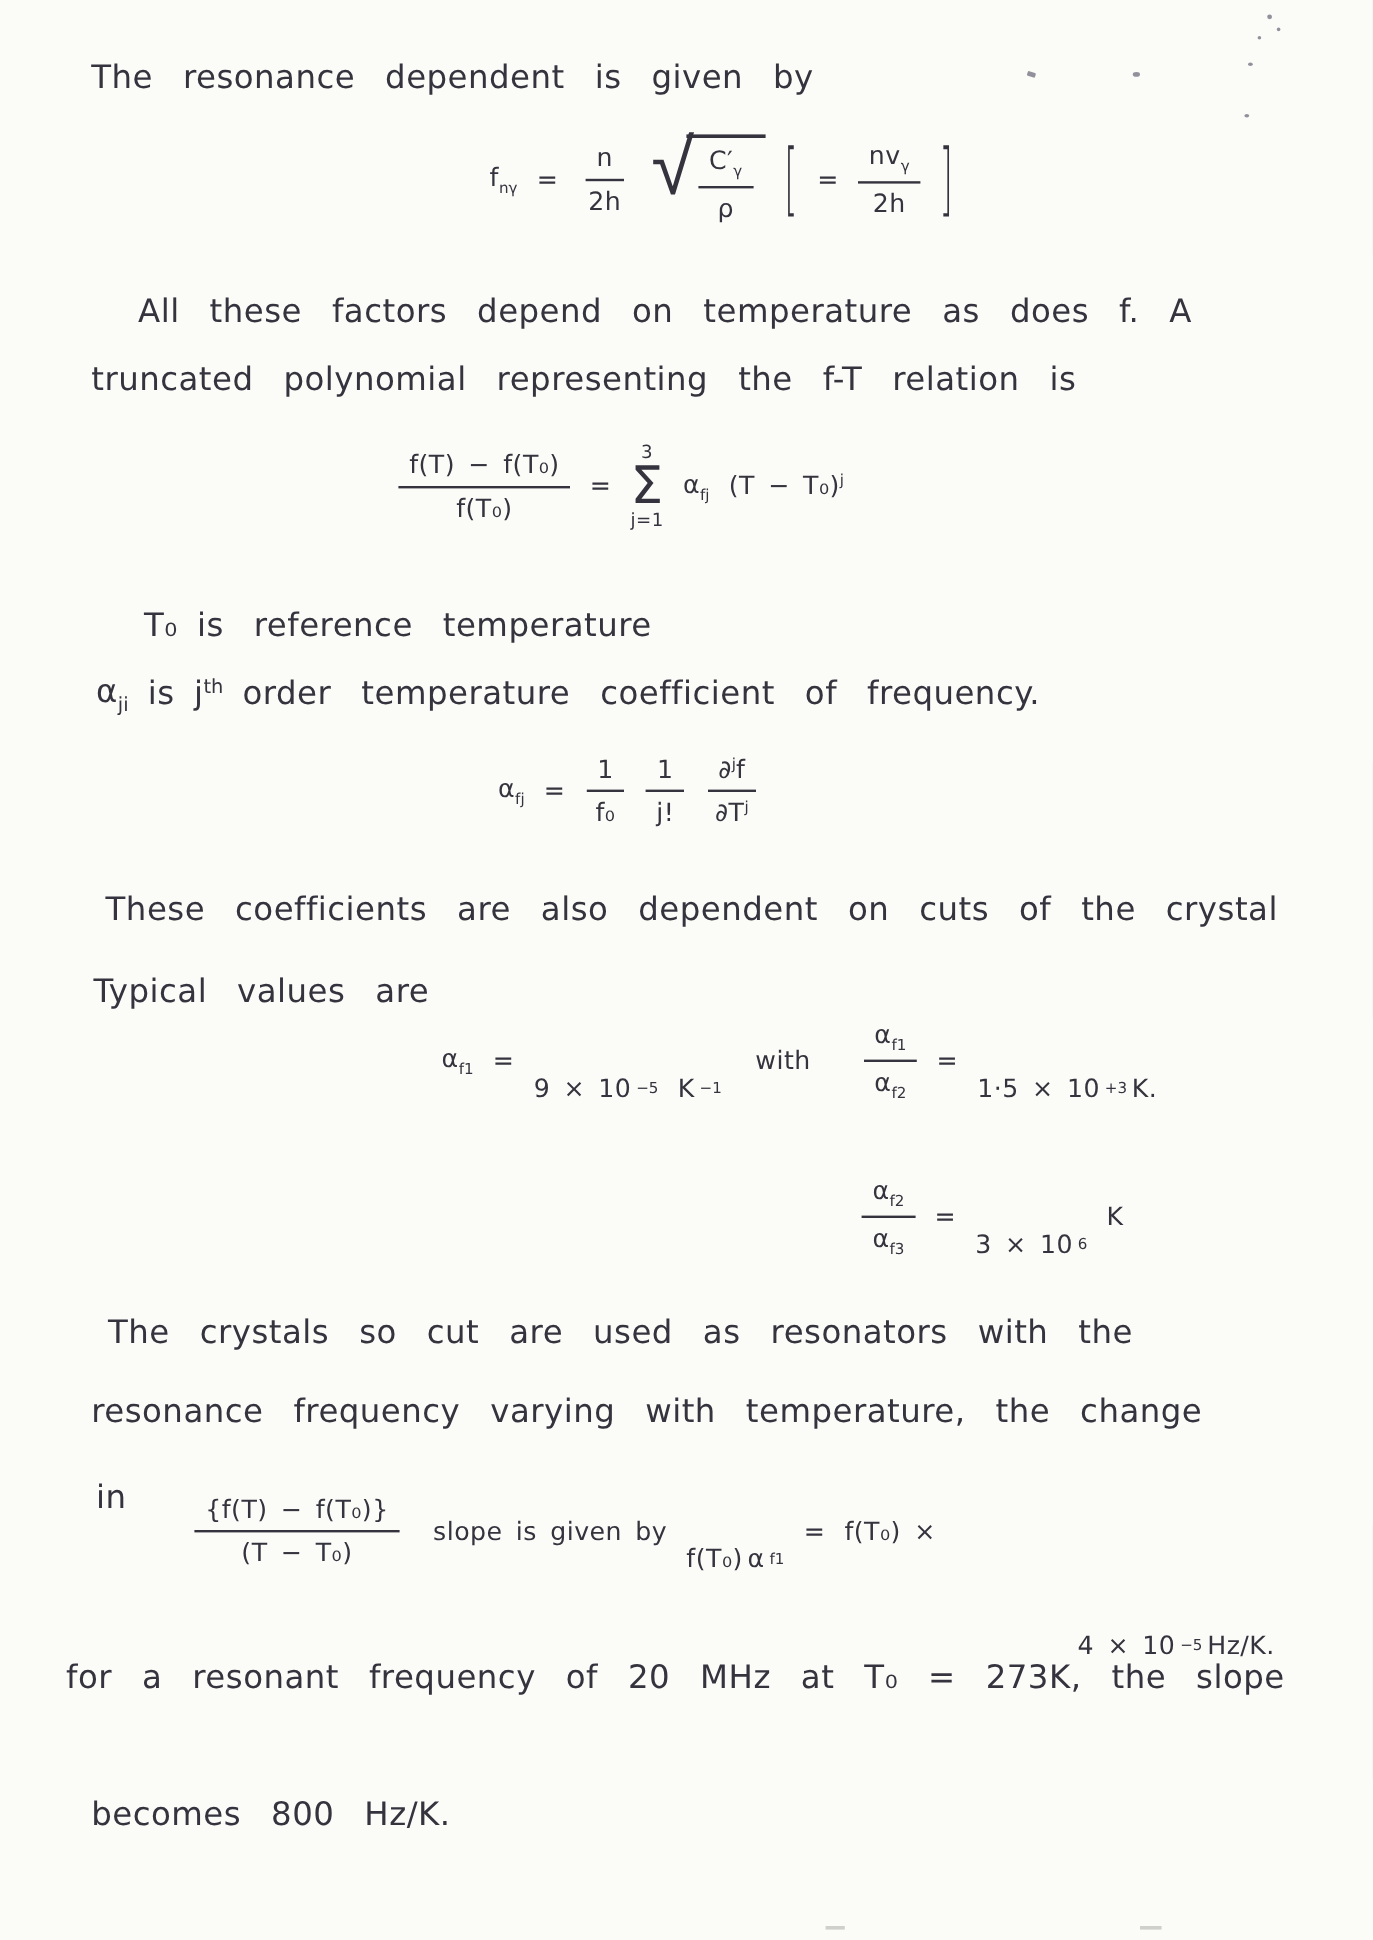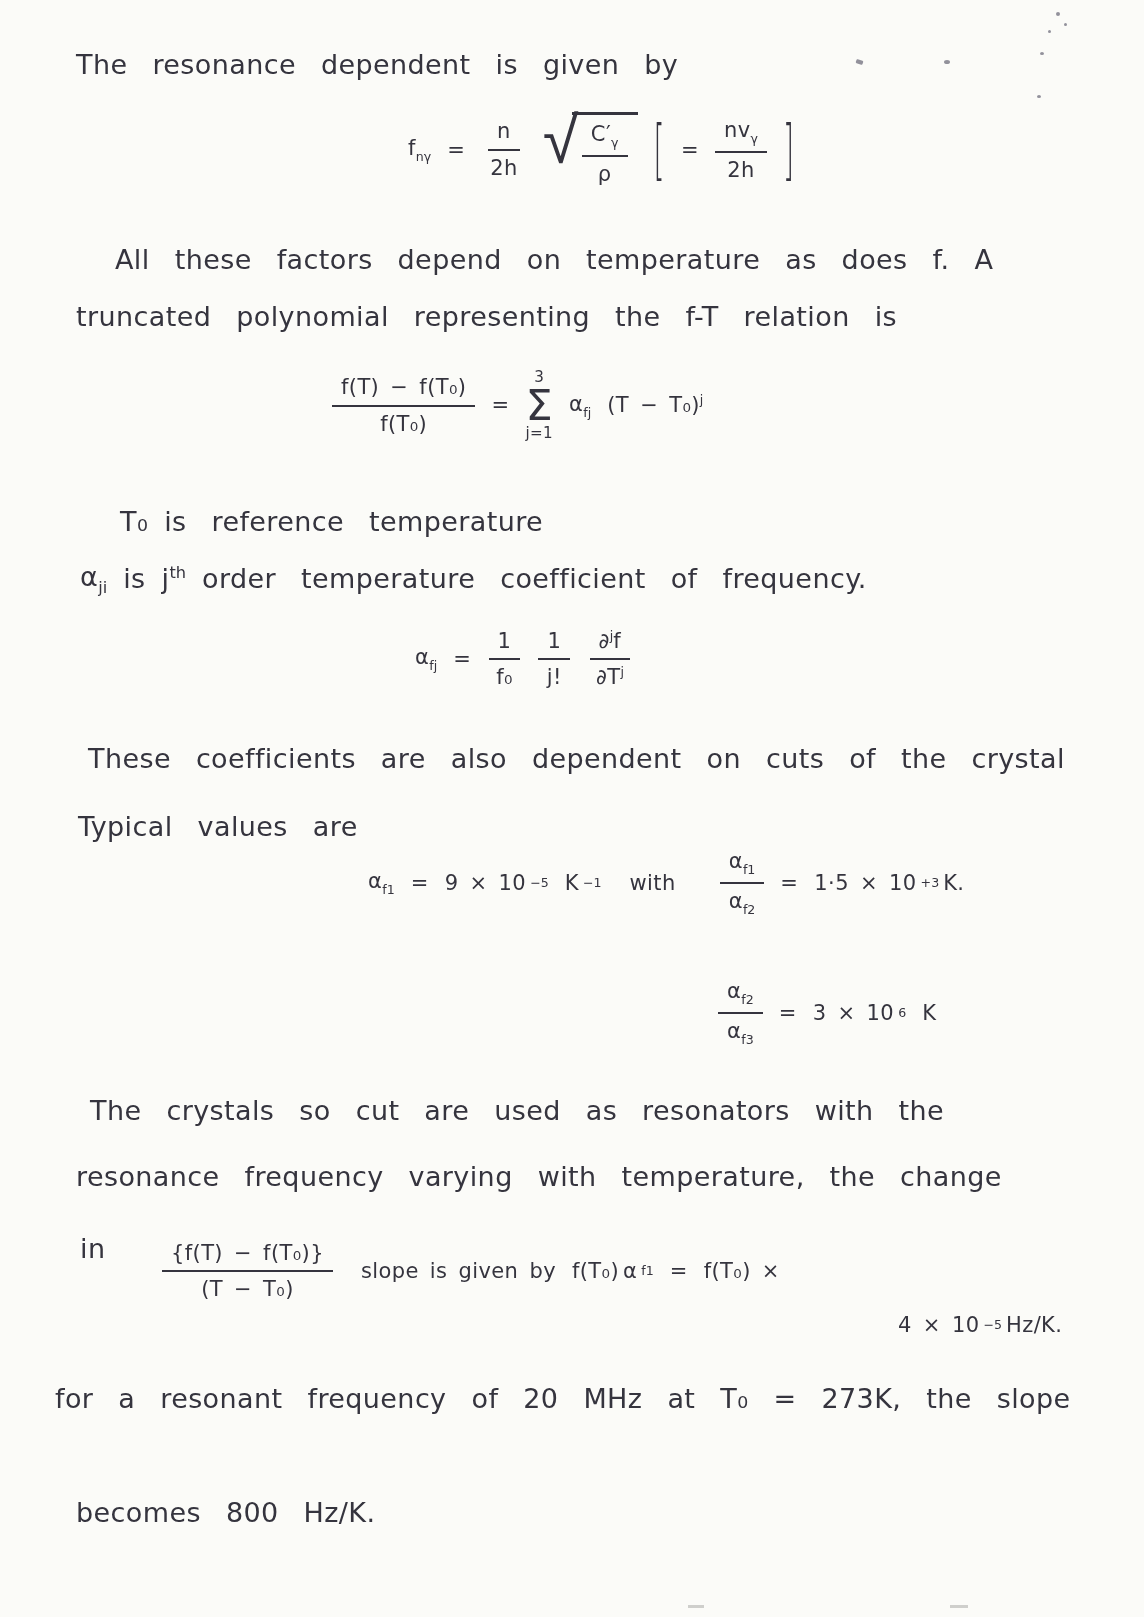--- a/index.html
+++ b/index.html
@@ -17,21 +17,21 @@
   .hw {
     position: absolute;
     white-space: nowrap;
     font-size: 27px;
     letter-spacing: 0.4px;
     word-spacing: 16px;
     line-height: 1.25;
   }
   .math { font-size: 21px; word-spacing: 4px; }
   .row { display: inline-flex; align-items: center; gap: 16px; }
-  .tight { gap: 4px; }
+  .tight { gap: 4px; margin-top: 46px; }
   .frac { display: inline-flex; flex-direction: column; align-items: center; line-height: 1.15; }
   .frac > .num { padding: 1px 9px 5px; border-bottom: 2.4px solid var(--ink); }
   .frac > .den { padding: 5px 9px 1px; }
   .sub { font-size: 0.6em; vertical-align: -0.45em; letter-spacing: 0; }
   .sup { font-size: 0.6em; vertical-align: 0.6em; letter-spacing: 0; }
   .sum { display: inline-flex; flex-direction: column; align-items: center; line-height: 1; }
   .sum .lim { font-size: 0.72em; }
   .sum .sig { font-size: 2.05em; line-height: 0.95; }
   .sqrt { display: inline-flex; align-items: flex-start; }
   .sqrt .rad { font-size: 3.1em; line-height: 1; font-weight: 100; margin-right: -7px; transform: translateY(-4px); }

